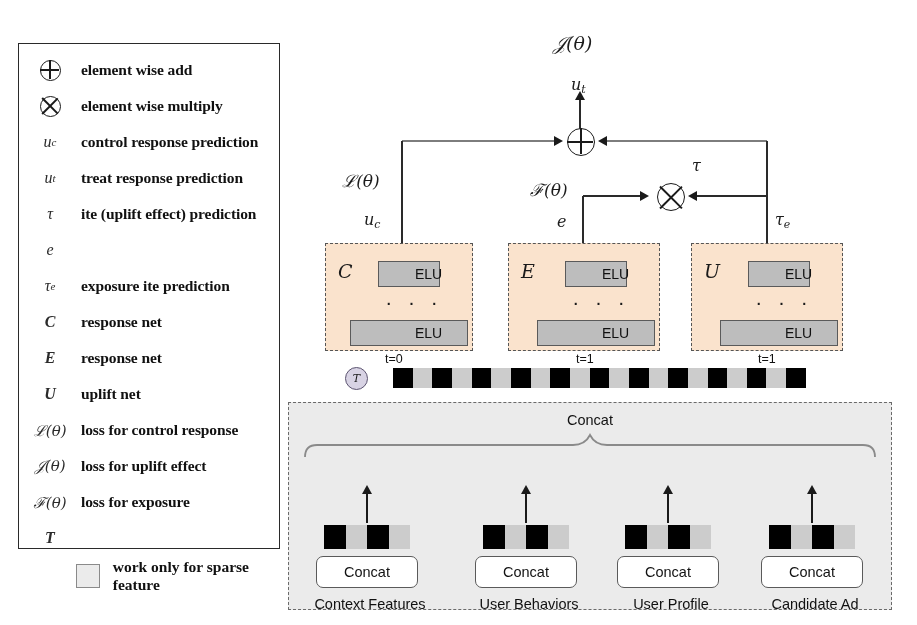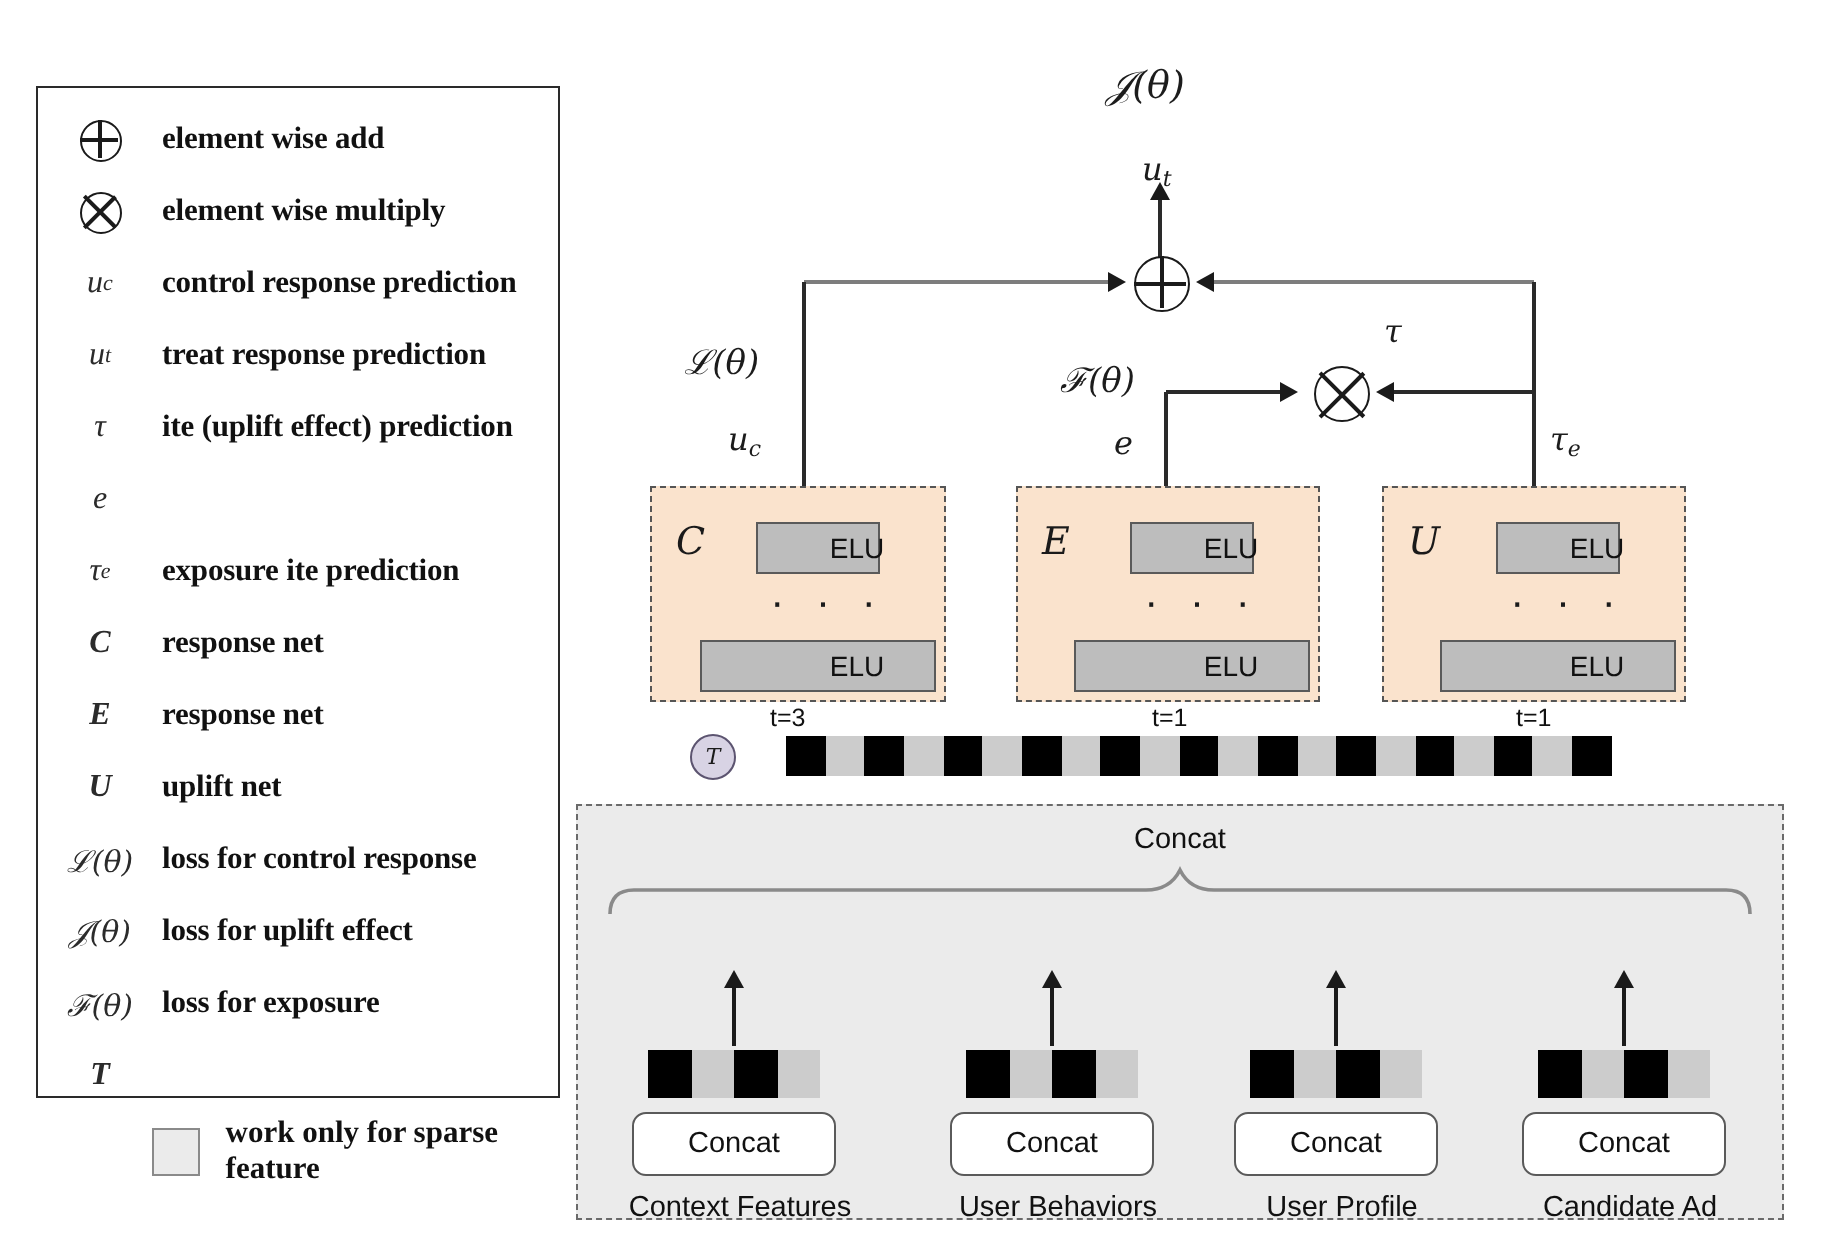--- a/index.html
+++ b/index.html
@@ -298,21 +298,21 @@
 <div class="abs mathlbl" style="left:364px;top:210px;font-size:16px;"><span>u</span><span class="sub">c</span></div>
 <div class="abs mathlbl" style="left:557px;top:212px;font-size:16px;">e</div>
 <div class="abs mathlbl" style="left:775px;top:210px;font-size:16px;"><span>τ</span><span class="sub">e</span></div>
 
 <div class="net abs" style="left:325px;top:243px;width:148px;height:108px;">
   <div class="net-letter">C</div>
   <div class="elu elu-small">ELU</div>
   <div class="dots">· · ·</div>
   <div class="elu elu-wide">ELU</div>
 </div>
-<div class="tlabel abs" style="left:385px;top:352px;">t=3</div>
+<div class="tlabel abs" style="left:385px;top:352px;">t=0</div>
 
 <div class="net abs" style="left:508px;top:243px;width:152px;height:108px;">
   <div class="net-letter">E</div>
   <div class="elu elu-small" style="left:56px;">ELU</div>
   <div class="dots" style="left:62px;">· · ·</div>
   <div class="elu elu-wide" style="left:28px;">ELU</div>
 </div>
 <div class="tlabel abs" style="left:576px;top:352px;">t=1</div>
 
 <div class="net abs" style="left:691px;top:243px;width:152px;height:108px;">

